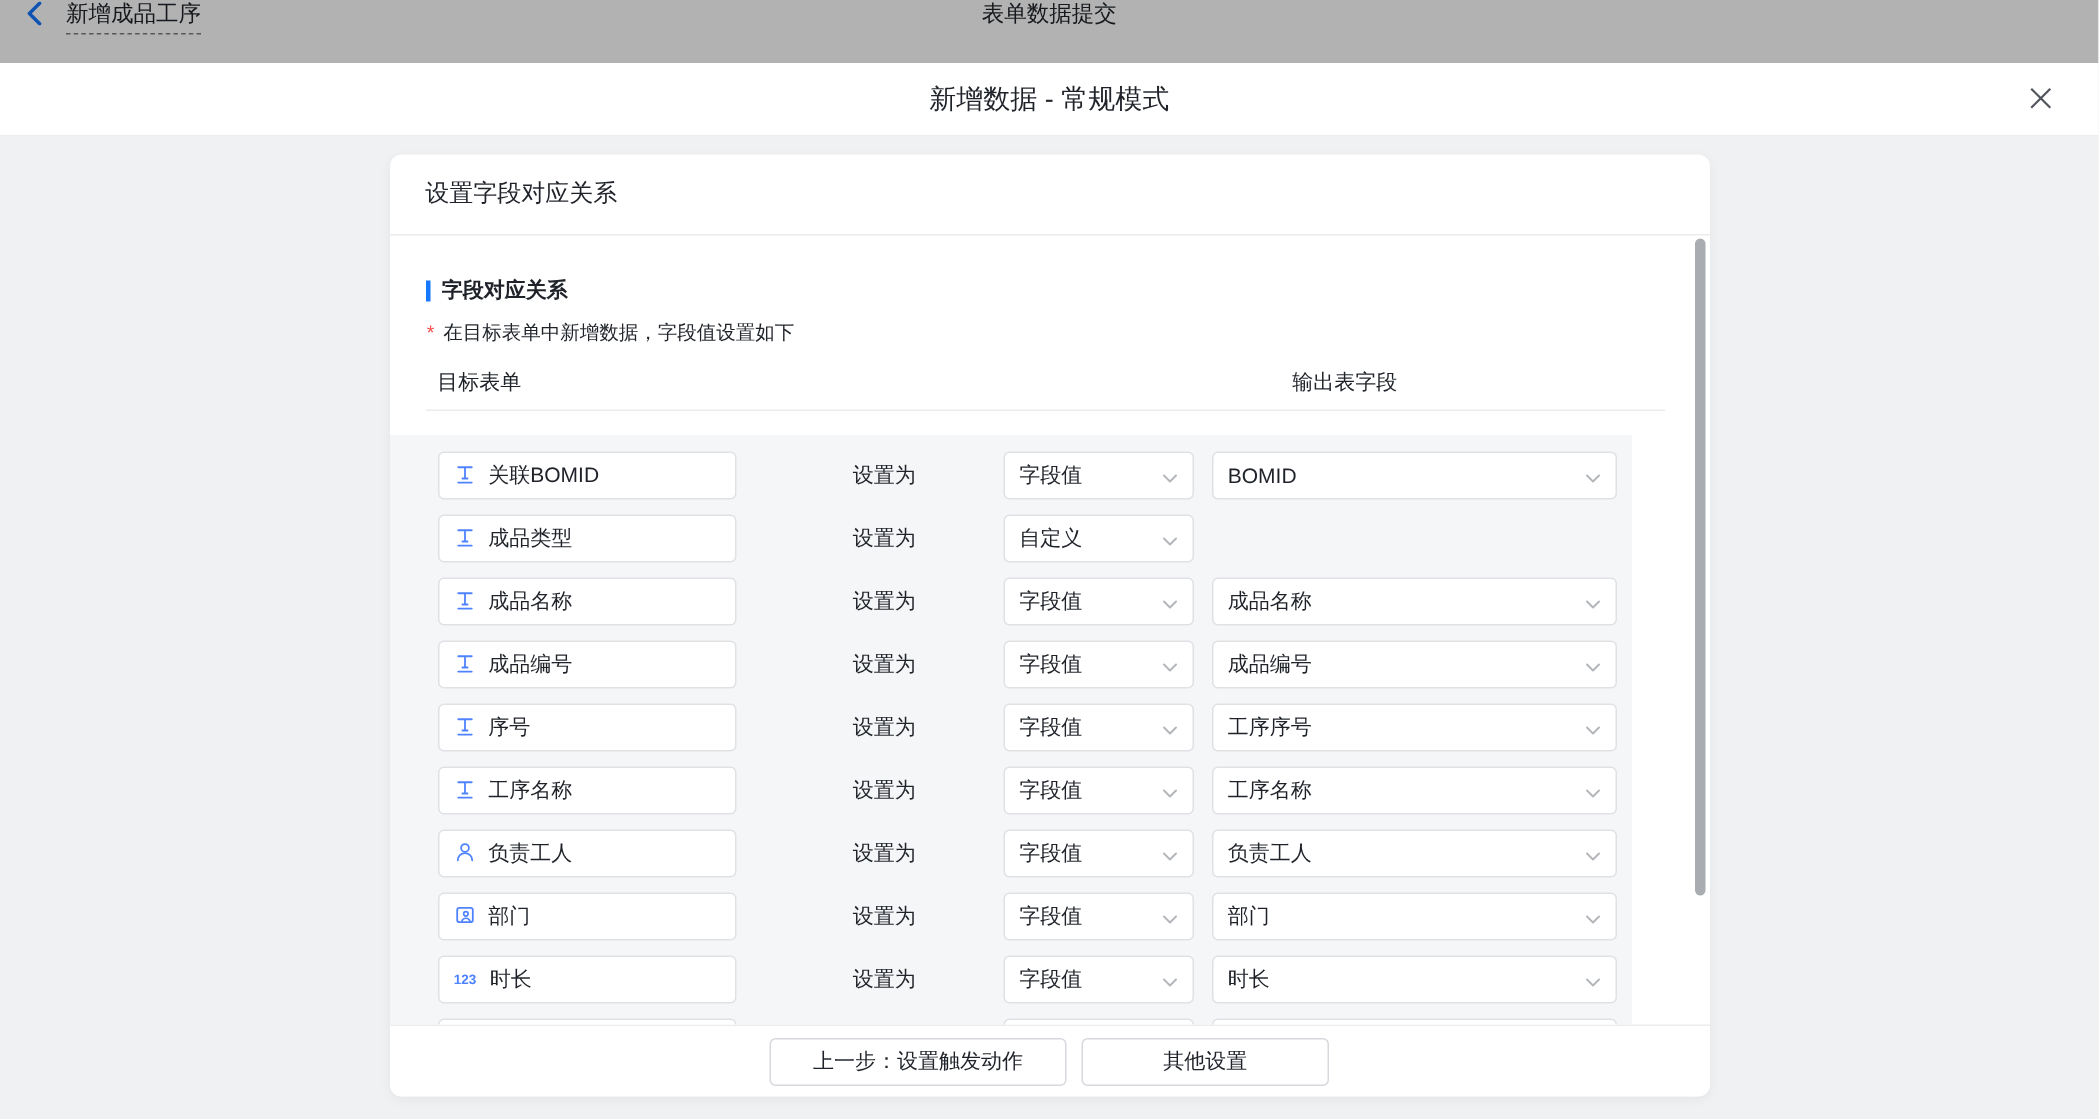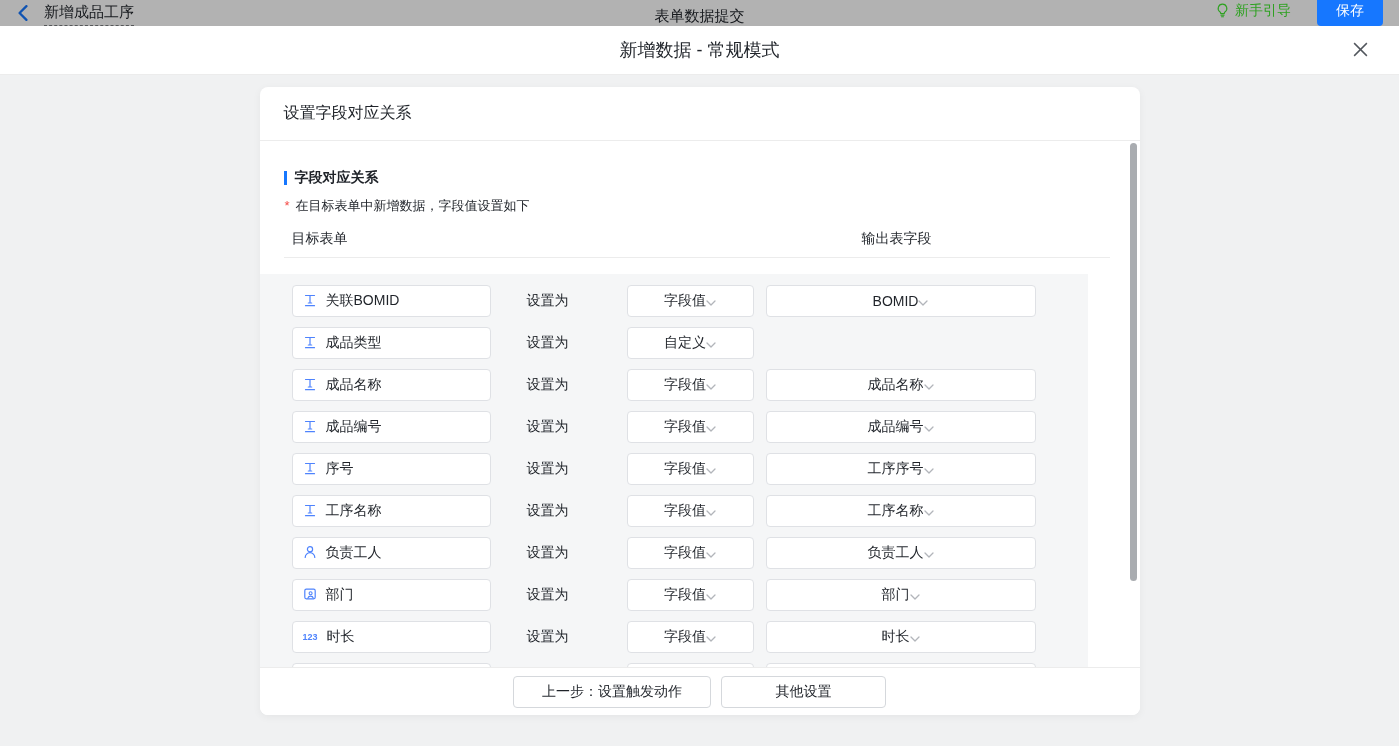--- a/index.html
+++ b/index.html
@@ -1,20 +1,20 @@
 <!DOCTYPE html>
 <html><head>
 <meta charset="utf-8">
 <style>
   * { margin:0; padding:0; box-sizing:border-box; }
   html,body { width:1399px; height:746px; overflow:hidden; }
   body { font-family:"Liberation Sans","DejaVu Sans",sans-serif; background:#f0f1f2; color:#1f2329; }
 
   
-  .topbar { position:relative; height:26px; background:#ffffff; display:flex; align-items:flex-end; padding:0 16px; }
+  .topbar { position:relative; height:42px; background:#ffffff; display:flex; align-items:flex-start; padding:0 16px; }
   .topbar::after { content:""; position:absolute; inset:0; background:rgba(0,0,0,0.30); pointer-events:none; }
   .topbar-left { display:flex; align-items:center; gap:14px; }
   .back-btn { display:flex; align-items:center; cursor:pointer; }
   .page-title { font-size:15px; color:#1f2329; border-bottom:1px dashed #7a7d80; padding-bottom:3px; }
   .topbar-center { position:absolute; left:0; right:0; text-align:center; font-size:15px; color:#1f2329; }
   .topbar-right { position:absolute; right:16px; display:flex; align-items:center; gap:26px; z-index:1; }
   .guide { display:flex; align-items:center; gap:5px; color:#2ea121; font-size:14px; cursor:pointer; }
   .save-btn { width:66px; height:30px; background:#1677ff; color:#fff; border:none; border-radius:4px; font-size:14px; cursor:pointer; font-family:inherit; }
 
   
@@ -33,22 +33,22 @@
   .note { margin:10px 24px 0 25px; font-size:13px; color:#1f2329; }
   .req-star { color:#f54a45; margin-right:6px; font-size:13px; }
   .cols { position:relative; height:18px; margin-top:15px; font-size:14px; }
   .col-target { position:absolute; left:32px; }
   .col-output { position:absolute; left:562px;margin-left:40px; }
   .cols-divider { margin:9px 30px 0 24px; border-top:1px solid #ececec; }
 
   .rows-panel { margin-top:16px; width:828px; height:400px; background:#f5f6f7; padding:11px 0 0 32px; overflow:hidden; }
   .row { display:flex; align-items:center; height:32px; margin-bottom:10px; }
   .target-box { width:199px; height:32px; background:#fff; border:1px solid #dfe1e5; border-radius:4px; display:flex; align-items:center; gap:9px; padding:0 10px; font-size:14px; }
-  .set-as { width:42px; margin-left:36px; font-size:14px; color:#1f2329; white-space:nowrap; }
-  .select { height:32px; background:#fff; border:1px solid #dfe1e5; border-radius:4px; display:flex; align-items:center; justify-content:center; padding:0 10px; font-size:14px; cursor:pointer; }
+  .set-as { width:42px; margin-left:78px; font-size:14px; color:#1f2329; white-space:nowrap; }
+  .select { height:32px; background:#fff; border:1px solid #dfe1e5; border-radius:4px; display:flex; align-items:center; justify-content:space-between; padding:0 10px; font-size:14px; cursor:pointer; }
   .mode-select { width:127px; margin-left:58px; }
   .out-select { width:270px; margin-left:12px; }
   .no-chevron .chev { visibility:hidden; }
   .icon-num { font-size:9px; font-weight:bold; color:#4e83fd; letter-spacing:0; }
 
   .scrollbar-thumb { position:absolute; top:2px; right:3px; width:7px; height:438px; background:#a9acb0; border-radius:4px; cursor:pointer; }
 
   .card-footer { flex:none; height:48px; border-top:1px solid #ececec; display:flex; align-items:center; justify-content:center; gap:10px; background:#fff; }
   .btn { height:32px; border:1px solid #d5d8dc; background:#fff; border-radius:4px; font-size:14px; color:#1f2329; cursor:pointer; padding:0 28px; font-family:inherit; }
   .btn-primary { width:165px; background:#1677ff; border-color:#1677ff; color:#fff; }
@@ -62,33 +62,20 @@
     <span class="back-btn">
       <span>
         <svg width="14" height="16" viewBox="0 0 10 14">
             <polyline points="8,1 2,7 8,13" fill="none" stroke="#1677ff" stroke-width="2" stroke-linecap="round" stroke-linejoin="round"></polyline>
           </svg>
       </span>
     </span>
     <span class="page-title">新增成品工序</span>
   </div>
   <div class="topbar-center">表单数据提交</div>
-  <div class="topbar-right">
-    <span class="guide">
-      <span>
-        <svg width="15" height="16" viewBox="0 0 16 16">
-            <path d="M8 1.7a4.6 4.6 0 0 1 2.6 8.4c-.5.35-.7.7-.7 1.2v.4H6.1v-.4c0-.5-.2-.85-.7-1.2A4.6 4.6 0 0 1 8 1.7z" fill="none" stroke="#2ea121" stroke-width="1.2"></path>
-            <line x1="6.3" y1="13.4" x2="9.7" y2="13.4" stroke="#2ea121" stroke-width="1.2" stroke-linecap="round"></line>
-            <line x1="7" y1="15.2" x2="9" y2="15.2" stroke="#2ea121" stroke-width="1.2" stroke-linecap="round"></line>
-          </svg>
-      </span>
-      <span>新手引导</span>
-    </span>
-    <button class="save-btn">保存</button>
-  </div>
 </div>
 
 <div class="modal-header">
   <span class="modal-title">新增数据 - 常规模式</span>
   <button class="close-btn">
     <span>
       <svg width="17" height="17" viewBox="0 0 16 16">
           <line x1="2" y1="2" x2="14" y2="14" stroke="#51565d" stroke-width="1.4"></line>
           <line x1="14" y1="2" x2="2" y2="14" stroke="#51565d" stroke-width="1.4"></line>
         </svg>

